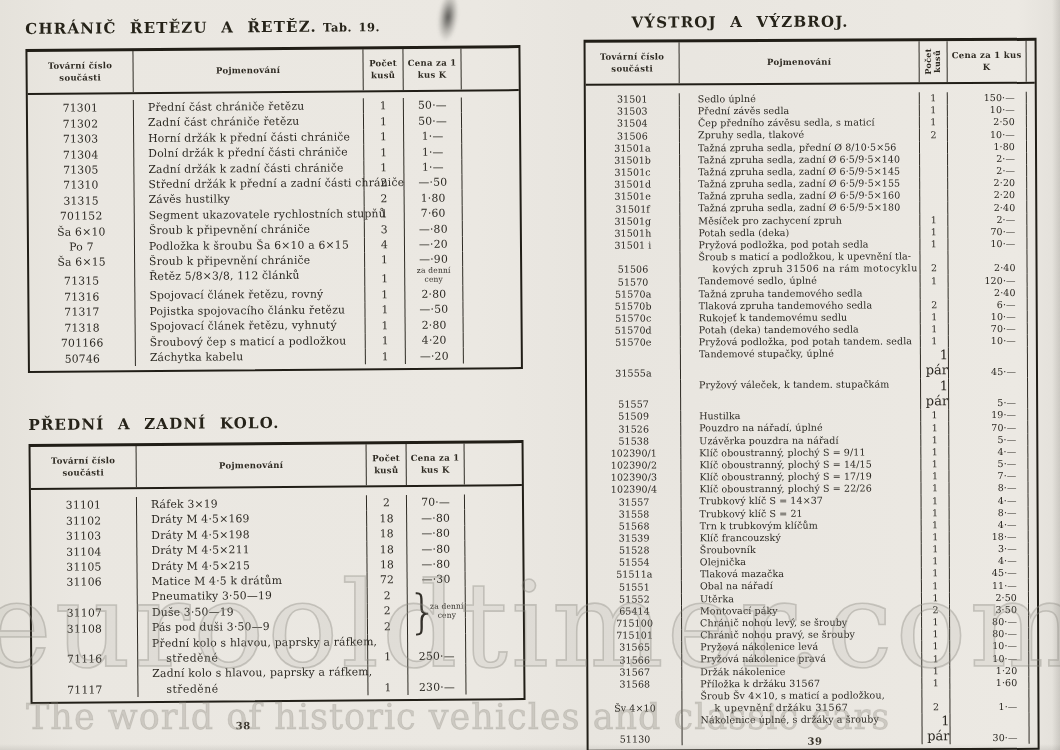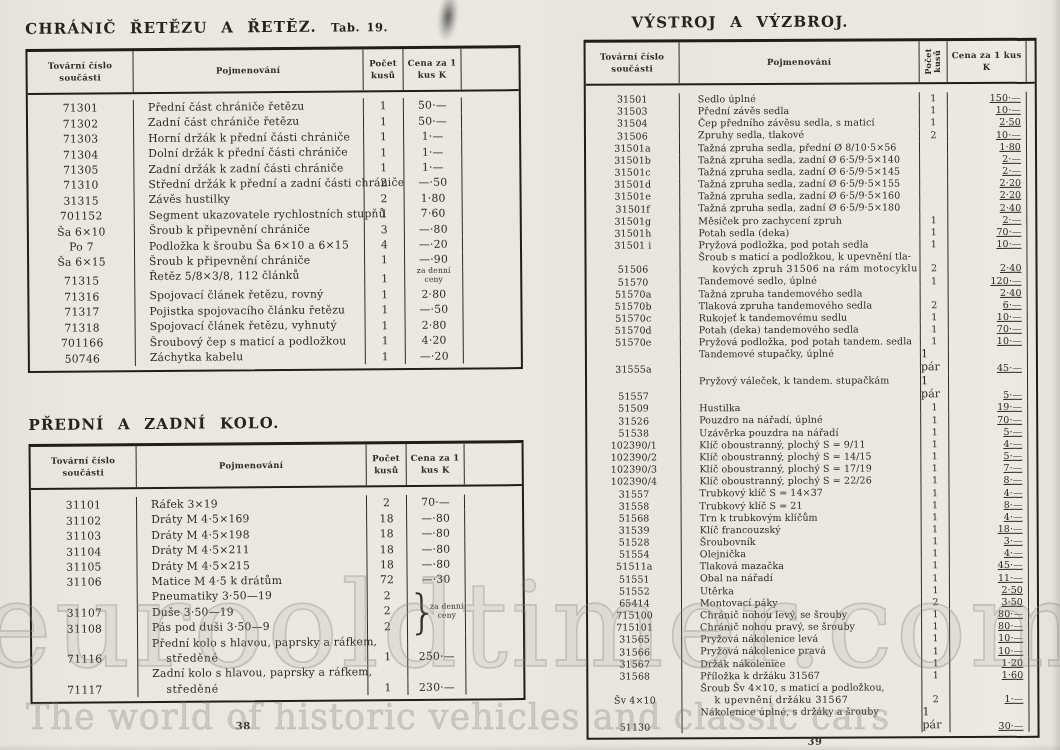--- a/index.html
+++ b/index.html
@@ -6,44 +6,44 @@
   .canvas{
     position:relative;width:1060px;height:750px;overflow:hidden;
     background:linear-gradient(90deg,#e5e2db 0%,#eae7e1 7%,#ebe8e2 45%,#e8e5df 55%,#ece9e3 96%,#e3e0da 100%);
     font-family:"DejaVu Serif", serif;color:#2b2822;
   }
   .pagewrap{position:absolute;left:0;top:0;width:1060px;height:750px;}
   .pw-left{transform:rotate(-0.45deg);}
   .pw-right{transform:rotate(-0.25deg);}
 
   .sec-title{position:absolute;font-weight:bold;font-size:15px;letter-spacing:1.2px;word-spacing:7px;color:#262319;}
-  .tab-label{font-weight:bold;font-size:11.5px;letter-spacing:.5px;word-spacing:2px;margin-left:14px;}
+  .tab-label{font-weight:bold;font-size:11.5px;letter-spacing:.5px;word-spacing:2px;margin-left:6px;}
 
   .tbl{position:absolute;border:2px solid #211e17;border-top-width:3px;box-sizing:border-box;}
   .thead{display:grid;grid-template-columns:var(--cols);height:43px;border-bottom:2.5px solid #211e17;box-sizing:border-box;}
   .thead .hc{display:flex;align-items:center;justify-content:center;text-align:center;
     font-size:8.5px;font-weight:bold;line-height:1.3;letter-spacing:.3px;color:#2e2a22;
     border-right:1px solid #2e2b24;padding:2px 4px;box-sizing:border-box;}
   .thead .hc.last{border-right:none;}
   .rot-qty .thead .h-qty{padding:0;}
   .rot-qty .thead .h-qty span{transform:rotate(-90deg);width:38px;display:block;text-align:center;line-height:1.15;font-size:8px;}
 
   .tbody{position:relative;padding-top:var(--pt);padding-bottom:4px;}
   .row{display:grid;grid-template-columns:var(--cols);min-height:var(--rh);}
   .row .c{border-right:1px solid #2e2b24;box-sizing:border-box;display:flex;align-items:flex-end;}
   .row .c.last{border-right:none;}
   .c-num{justify-content:center;text-align:center;padding-bottom:1px;}
   .c-desc{display:block !important;padding-left:var(--dpad);white-space:nowrap;}
   .c-desc .l1,.c-desc .l2{line-height:var(--rh);}
   .c-desc .l2{margin-left:14px;letter-spacing:.5px;}
   .c-qty{justify-content:center;padding-bottom:1px;}
   .c-price{justify-content:center;padding-bottom:1px;}
-  .price-right .c-price{justify-content:flex-end;padding-right:5px;text-decoration:underline;}
+  .price-right .c-price{justify-content:flex-end;padding-right:11px;}
   .c-price.sm{font-size:7.5px;line-height:8.5px;white-space:normal;text-align:center;justify-content:center;align-items:center;padding:0 6px 2px 6px;}
-  .qty-sm{font-size:11px;letter-spacing:0;}
+  .qty-sm{font-size:13px;letter-spacing:0;text-align:right;}
 
   .tbl-left{--cols:106px 230px 40px 58px 57px;--rh:15.4px;--dpad:14px;font-size:10.8px;letter-spacing:.2px;}
   .tbl-chain{left:28px;top:45px;width:495px;--pt:6px;}
   .tbl-wheels{left:28px;top:440px;width:495px;--pt:8px;}
   .tbl-equip{left:585px;top:40px;width:453px;--cols:94px 240px 28px 79px 8px;--rh:12.15px;--dpad:18px;--pt:8px;font-size:9.5px;letter-spacing:.1px;}
 
   .brace{position:absolute;font-family:"DejaVu Sans",sans-serif;font-weight:200;color:#33302a;}
   .brace-note{position:absolute;font-size:7.5px;line-height:8.5px;text-align:center;width:46px;color:#2b2822;}
 
   .pageno{position:absolute;font-size:10px;font-weight:bold;color:#39352c;letter-spacing:.5px;}

